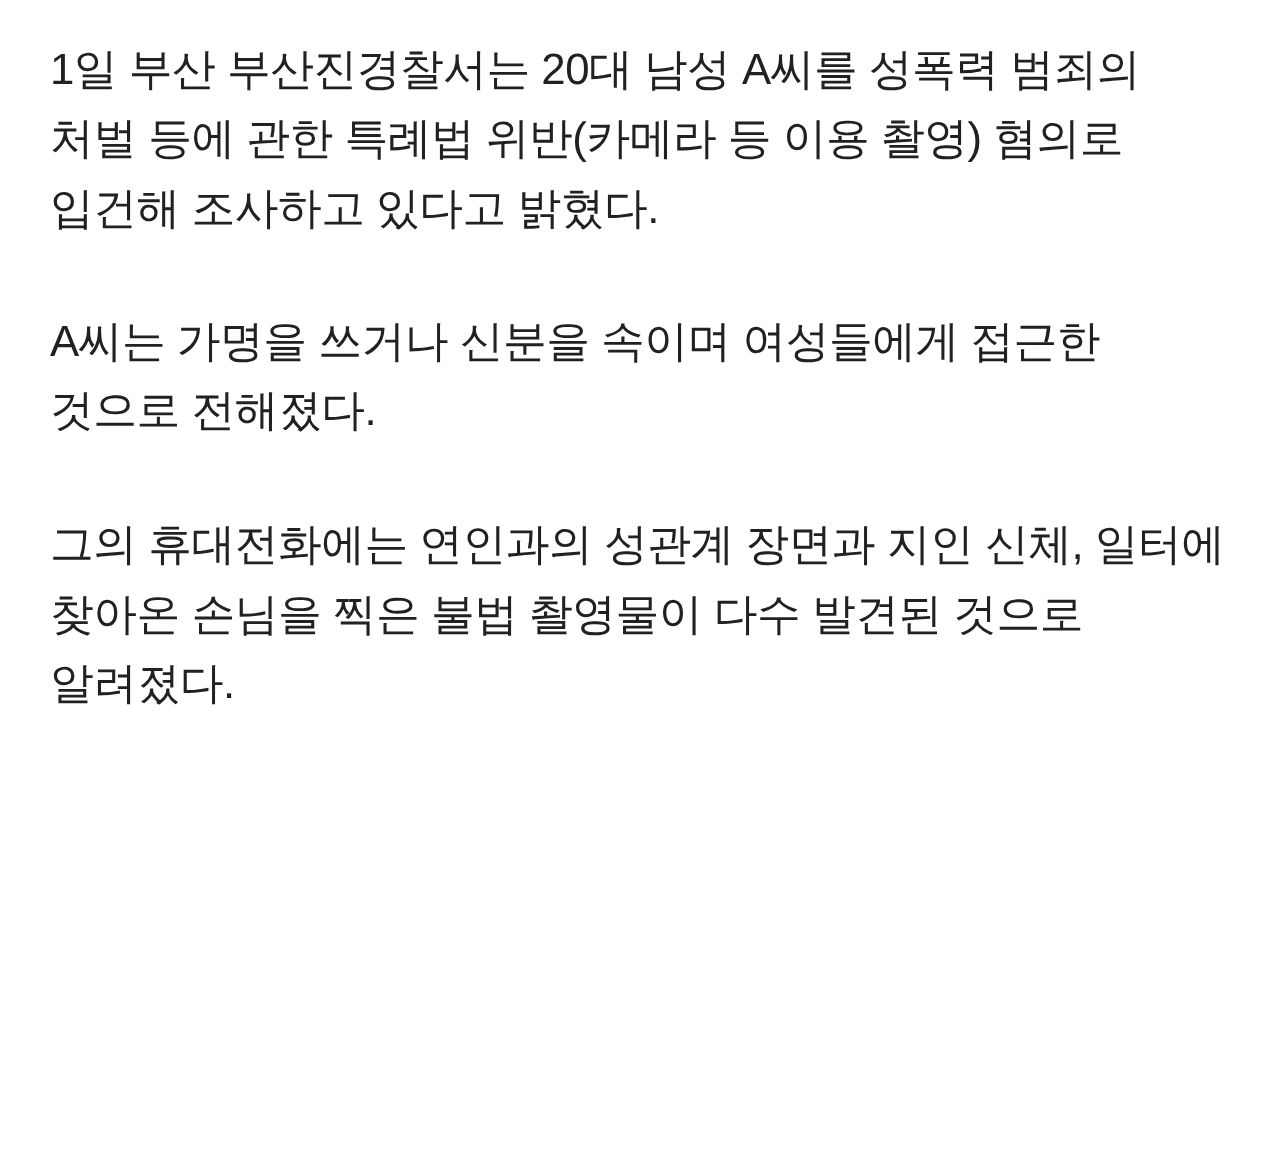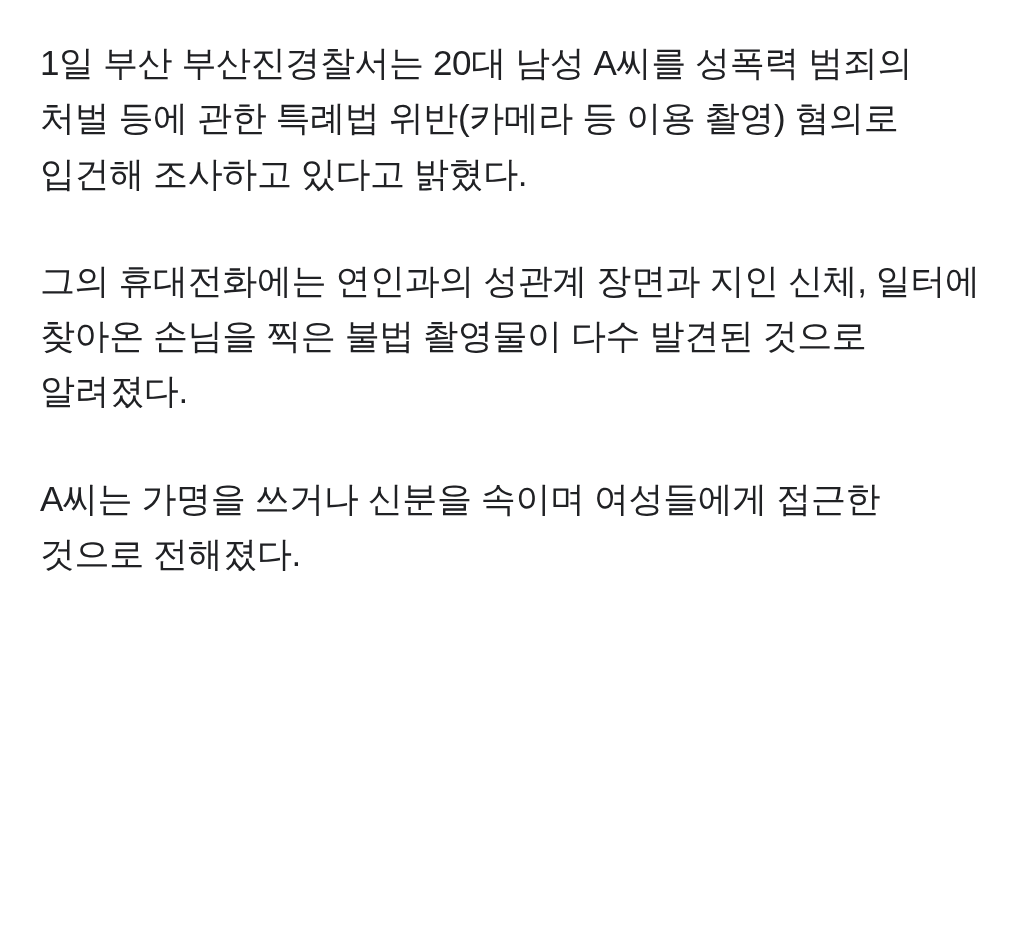--- a/index.html
+++ b/index.html
@@ -11,36 +11,35 @@
     width: 1024px;
     min-height: 939px;
     font-family: "Liberation Sans", "DejaVu Sans", sans-serif;
     color: #1a1a1a;
     -webkit-font-smoothing: antialiased;
   }
   .article-body {
     box-sizing: border-box;
     width: 1024px;
     padding: 28px 40px 20px 40px;
-    margin-top: 7px;
   }
   .paragraph {
     font-size: 35px;
     line-height: 1.58;
     letter-spacing: -0.4px;
     color: #202124;
     margin: 0 0 52px 0;
     word-break: keep-all;
     white-space: pre-wrap;
     font-weight: 400;
   }
   .paragraph:last-child {
     margin-bottom: 0;
   }
 </style>
 </head>
 <body>
 
 <main class="article-body">
   <p class="paragraph">1일 부산 부산진경찰서는 20대 남성 A씨를 성폭력 범죄의 처벌 등에 관한 특례법 위반(카메라 등 이용 촬영) 혐의로 입건해 조사하고 있다고 밝혔다.</p>
+  <p class="paragraph">A씨는 가명을 쓰거나 신분을 속이며 여성들에게 접근한 것으로 전해졌다.</p>
   <p class="paragraph">그의 휴대전화에는 연인과의 성관계 장면과 지인 신체, 일터에 찾아온 손님을 찍은 불법 촬영물이 다수 발견된 것으로 알려졌다.</p>
-  <p class="paragraph">A씨는 가명을 쓰거나 신분을 속이며 여성들에게 접근한 것으로 전해졌다.</p>
 </main>
 
 </body></html>

